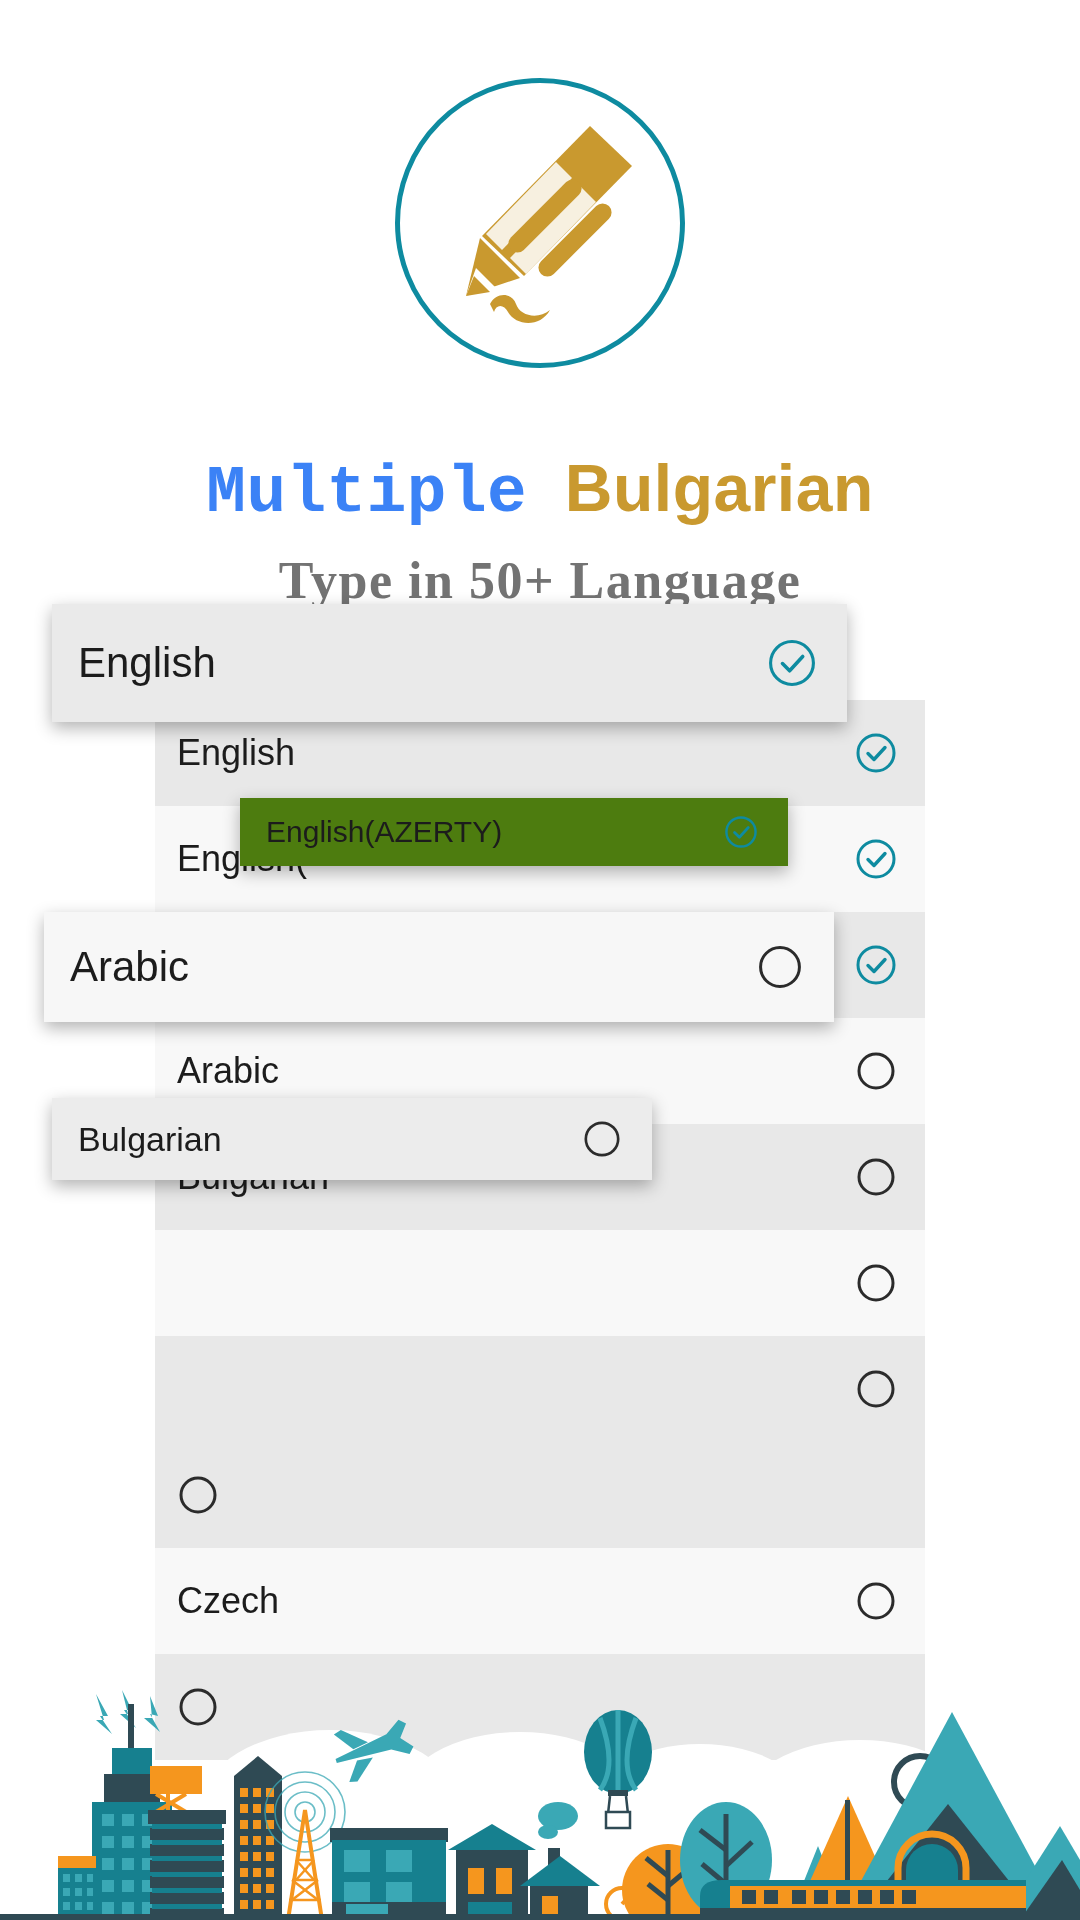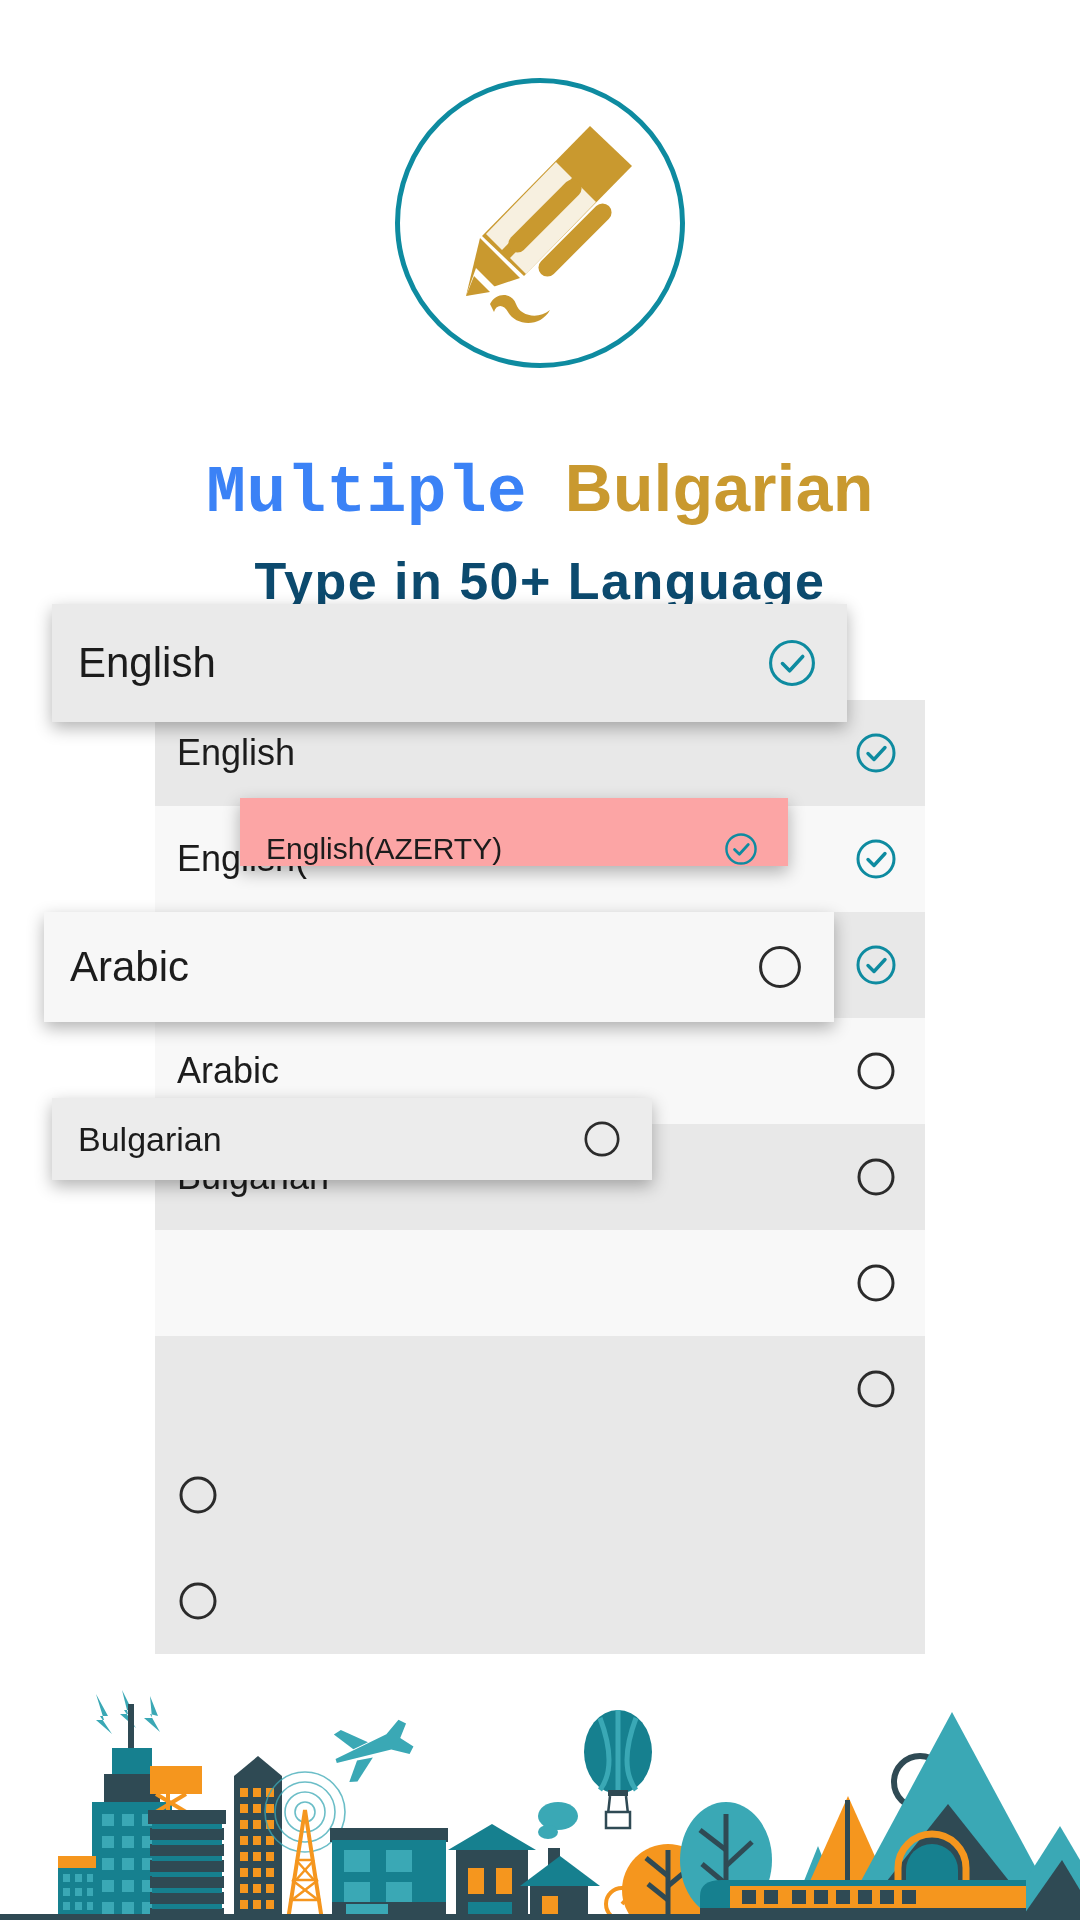--- a/index.html
+++ b/index.html
@@ -50,24 +50,25 @@
   }
   #title .part-a { color: #3b82f6; font-family: Liberation Mono, monospace; }
   #title .part-b { color: #c9992f; }
   #subtitle {
     position: absolute;
     left: 0; right: 0;
     top: 555px;
     text-align: center;
     font-size: 52px;
     font-weight: bold;
-    color: #0c4a6e;
+    color: #737373;
     letter-spacing: 1.5px;
     line-height: 1;
     white-space: nowrap;
+    font-family: Liberation Serif, serif;
   }
 
   
   #list-area {
     position: absolute;
     left: 0; top: 700px;
     width: 1080px;
     height: 1220px;
   }
 
@@ -225,41 +226,49 @@
       </div>
 
       <div class="row row-grey">
         <span class="icon-box radio">
           <svg width="42" height="42" viewBox="0 0 42 42">
               <circle cx="21" cy="21" r="17" fill="none" stroke="#2b2b2b" stroke-width="3"></circle>
             </svg>
         </span>
       </div>
 
+      <div class="row row-light">
+        <span class="label">Czech</span>
+        <span class="icon-box radio">
+          <svg width="42" height="42" viewBox="0 0 42 42">
+              <circle cx="21" cy="21" r="17" fill="none" stroke="#2b2b2b" stroke-width="3"></circle>
+            </svg>
+        </span>
+      </div>
 
       <div class="row row-grey">
         <span class="icon-box radio">
           <svg width="42" height="42" viewBox="0 0 42 42">
               <circle cx="21" cy="21" r="17" fill="none" stroke="#2b2b2b" stroke-width="3"></circle>
             </svg>
         </span>
       </div>
     </div>
 
     <div class="card" style="left:52px; top:-96px; width:795px; height:118px; font-size:42px; z-index:8;">
       <span class="label">English</span>
       <span class="icon-box check">
         <svg width="50" height="50" viewBox="0 0 42 42">
             <circle cx="21" cy="21" r="18" fill="none" stroke="#0e8ba0" stroke-width="2.6"></circle>
             <path d="M13 21.5 L19 27.5 L30 15.5" fill="none" stroke="#0e8ba0" stroke-width="3" stroke-linecap="round" stroke-linejoin="round"></path>
           </svg>
       </span>
     </div>
 
-    <div class="card" style="left:240px; top:98px; width:548px; height:68px; font-size:30px; background:#fca5a5; z-index:9;align-items:flex-end;">
+    <div class="card" style="left:240px; top:98px; width:548px; height:68px; font-size:30px; background:#4d7c0f; z-index:9;">
       <span class="label">English(AZERTY)</span>
       <span class="icon-box check">
         <svg width="34" height="34" viewBox="0 0 42 42">
             <circle cx="21" cy="21" r="18" fill="none" stroke="#0e8ba0" stroke-width="3"></circle>
             <path d="M13 21.5 L19 27.5 L30 15.5" fill="none" stroke="#0e8ba0" stroke-width="3.4" stroke-linecap="round" stroke-linejoin="round"></path>
           </svg>
       </span>
     </div>
 
     <div class="card" style="left:44px; top:212px; width:790px; height:110px; font-size:42px; background:#f7f7f7; z-index:9;">

